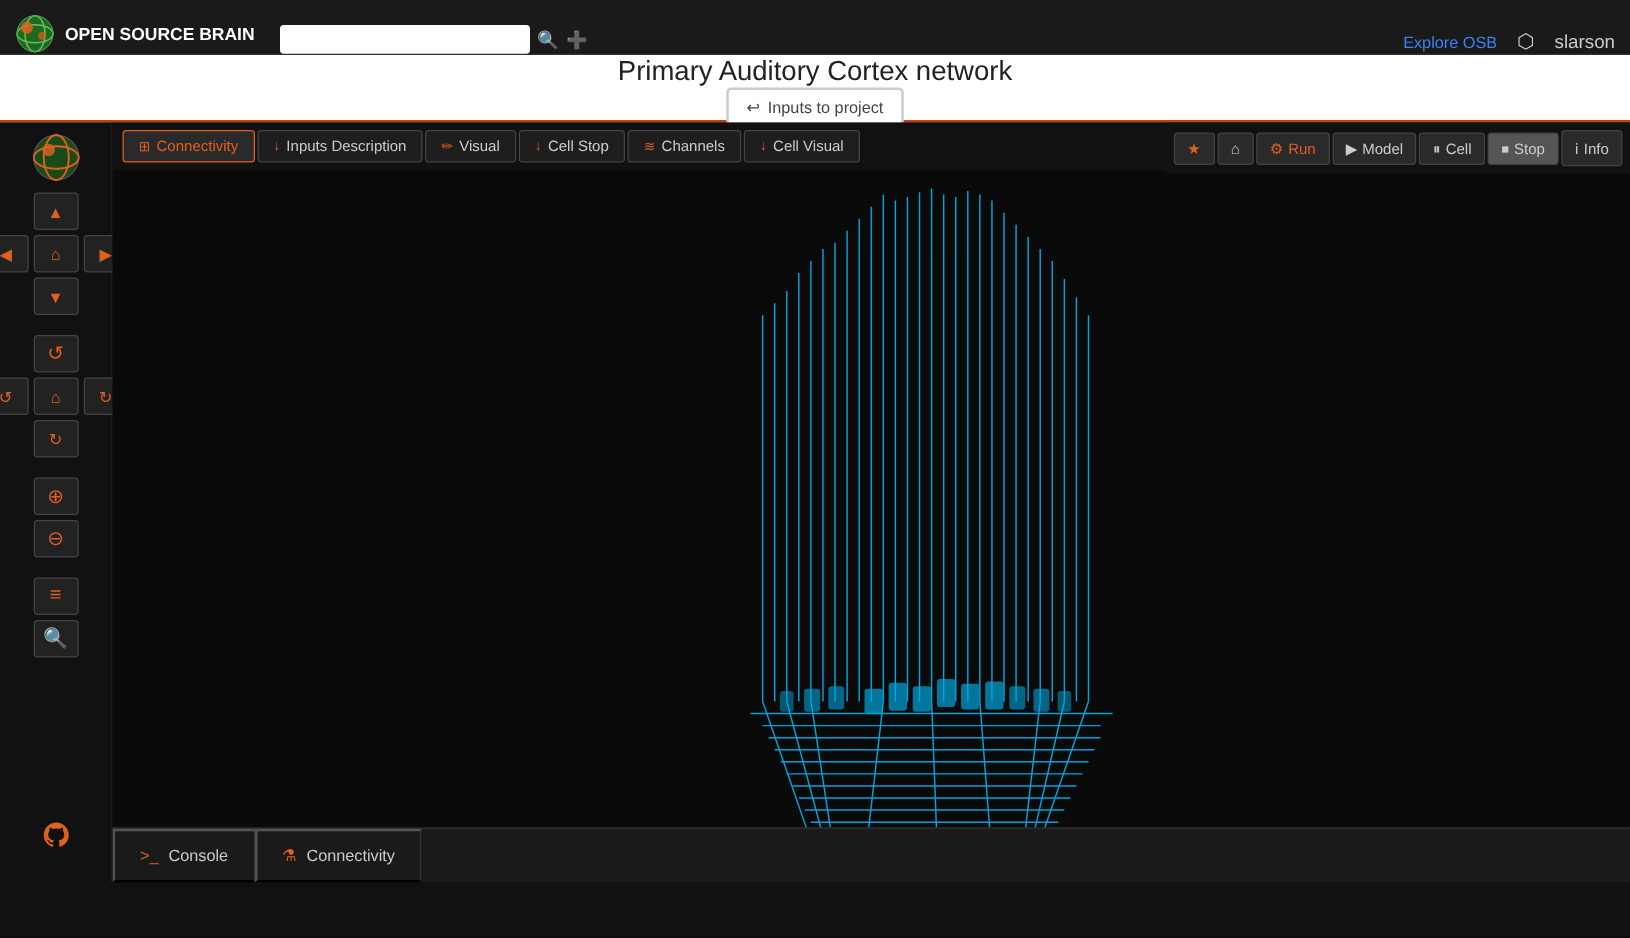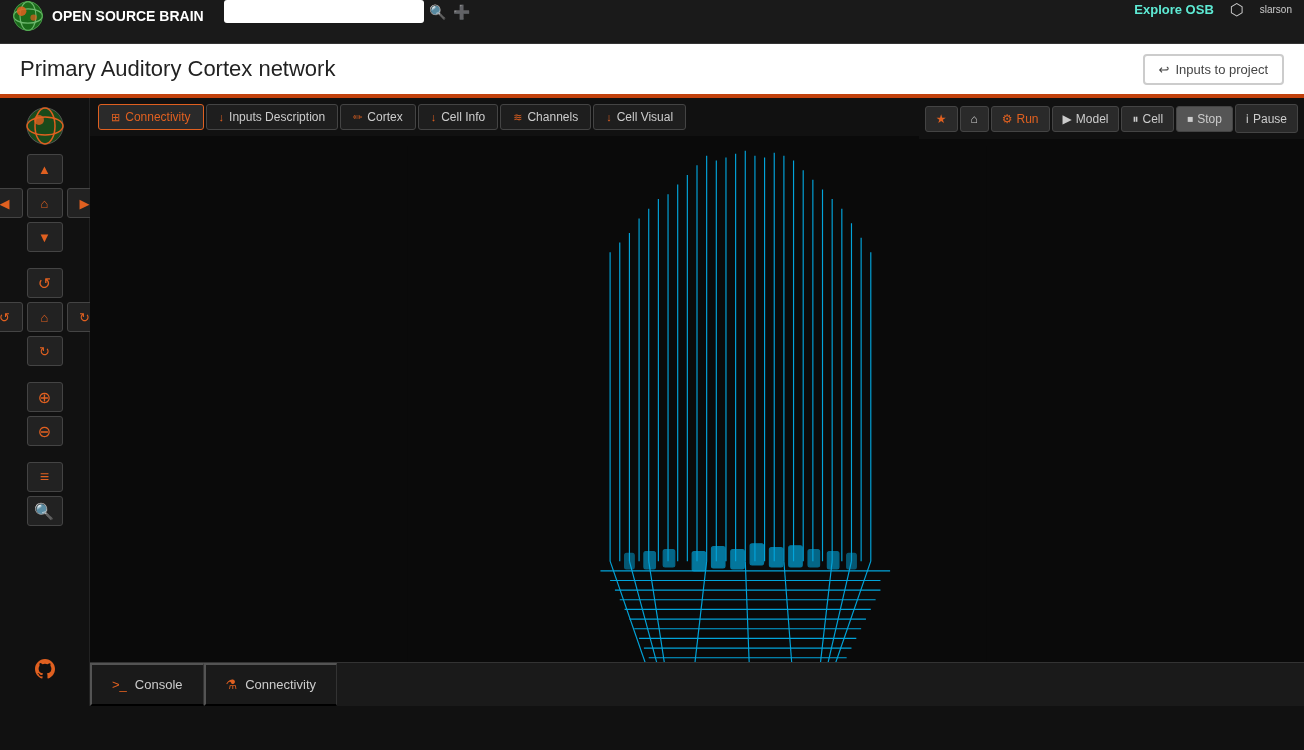--- a/index.html
+++ b/index.html
@@ -3,21 +3,21 @@
   <meta charset="utf-8">
   <style>
     * { margin: 0; padding: 0; box-sizing: border-box; }
     body { background: #111; color: #fff; font-family: Arial, sans-serif; width: 1304px; height: 750px; overflow: hidden; }
 
     
     #top-nav {
       background: #1a1a1a;
       height: 44px;
       display: flex;
-      align-items: flex-start;
+      align-items: flex-end;
       padding: 0 12px;
       gap: 12px;
       border-bottom: 1px solid #333;
     }
     #logo-area {
       display: flex;
       align-items: center;
       gap: 8px;
     }
     #logo-icon {
@@ -55,45 +55,45 @@
       cursor: pointer;
       font-size: 14px;
     }
     #nav-right {
       margin-left: auto;
       display: flex;
       align-items: center;
       gap: 16px;
     }
     #explore-link {
-      color: #5eead4;
+      color: #3b82f6;
       font-size: 13px;
       cursor: pointer;
       text-decoration: none;
-      font-weight: bold;
     }
     #share-icon {
       color: #ccc;
       font-size: 16px;
       cursor: pointer;
     }
     #user-name {
       color: #ccc;
-      font-size: 10px;
+      font-size: 15px;
     }
 
     
     #title-bar {
       background: #fff;
       height: 54px;
       display: flex;
       align-items: center;
       padding: 0 20px;
       justify-content: space-between;
-      border-bottom: 4px solid #c2410c;
+      border-bottom: 2px solid #c2410c;
+      flex-direction: column;
     }
     #project-title {
       font-size: 22px;
       color: #222;
       font-weight: normal;
     }
     #return-btn {
       background: #fff;
       border: 2px solid #ccc;
       border-radius: 4px;
@@ -358,25 +358,25 @@
       <button class="tab-btn active">
         <span class="tab-icon">⊞</span>
         <span>Connectivity</span>
       </button>
       <button class="tab-btn">
         <span class="tab-icon">↓</span>
         <span>Inputs Description</span>
       </button>
       <button class="tab-btn">
         <span class="tab-icon">✏</span>
-        <span>Cortex</span>
+        <span>Visual</span>
       </button>
       <button class="tab-btn">
         <span class="tab-icon">↓</span>
-        <span>Cell Info</span>
+        <span>Cell Stop</span>
       </button>
       <button class="tab-btn">
         <span class="tab-icon">≋</span>
         <span>Channels</span>
       </button>
       <button class="tab-btn">
         <span class="tab-icon">↓</span>
         <span>Cell Visual</span>
       </button>
 
@@ -394,21 +394,21 @@
         <button class="tool-btn pause">
           <span>⏸</span>
           <span>Cell</span>
         </button>
         <button class="tool-btn stop">
           <span>⏹</span>
           <span>Stop</span>
         </button>
         <button class="tool-btn help">
           <span>ℹ</span>
-          <span>Pause</span>
+          <span>Info</span>
         </button>
       </div>
     </div>
 
     <div id="network-canvas">
       <svg viewBox="0 0 600 580" xmlns="http://www.w3.org/2000/svg">
         <rect width="600" height="580" fill="#0a0a0a"></rect>
 
         <g stroke="#00bfff" stroke-width="1.2" fill="none" opacity="0.85">
 

